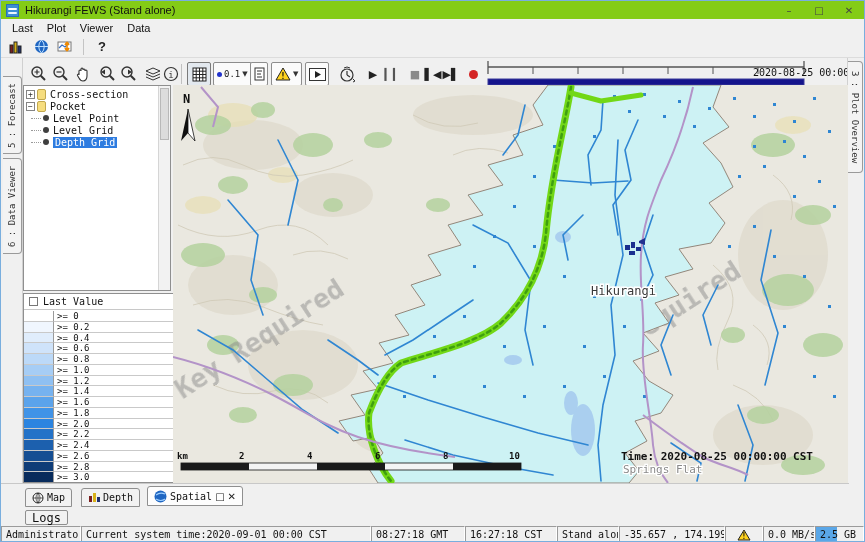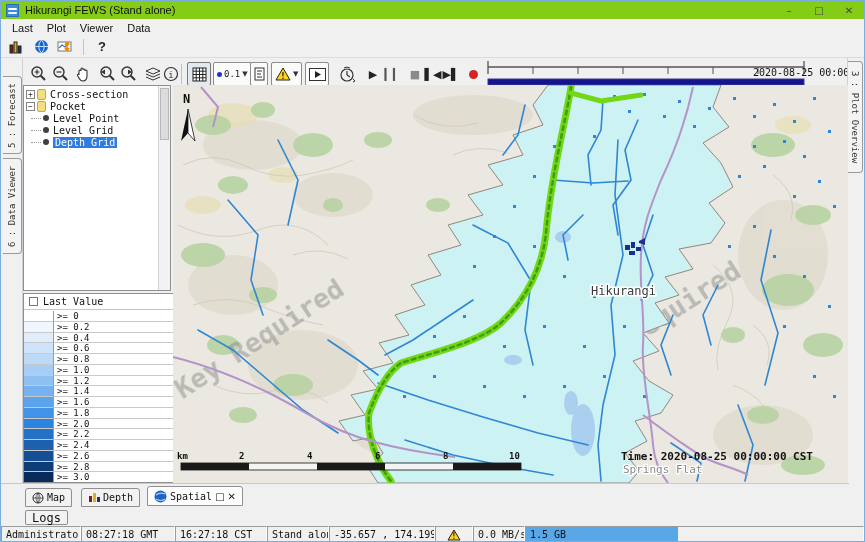--- a/index.html
+++ b/index.html
@@ -603,30 +603,31 @@
       <span class="mini-glyph">□</span>
       <span class="mini-glyph" style="font-weight:bold">✕</span>
     </div>
     <div class="logs-btn">
         <span>Logs</span>
       </div>
   </div>
 
   <div class="statusbar">
     <div class="scell" style="width:80px">Administrator</div>
+    <div class="scell" style="width:290px">Current system time:2020-09-01 00:00 CST</div>
     <div class="scell" style="width:94px">08:27:18 GMT</div>
     <div class="scell" style="width:92px">16:27:18 CST</div>
     <div class="scell" style="width:62px">Stand alone</div>
     <div class="scell" style="width:106px">-35.657 , 174.199</div>
     <div class="scell" style="width:38px; justify-content:center">
       <svg width="14" height="12">
           <path d="M7,1 L13,11 H1 Z" fill="#ffd21e" stroke="#222"></path>
           <text x="7" y="10" text-anchor="middle" font-size="8" font-weight="bold" fill="#111">!</text>
         </svg>
     </div>
     <div class="scell" style="width:52px">0.0 MB/s</div>
     <div class="scell" style="flex:1">
       <span class="mem-fill"></span>
-      <span class="mem-text">1.5 GB</span>
+      <span class="mem-text">2.5 GB</span>
     </div>
   </div>
 
 </div>
 
 </body></html>

